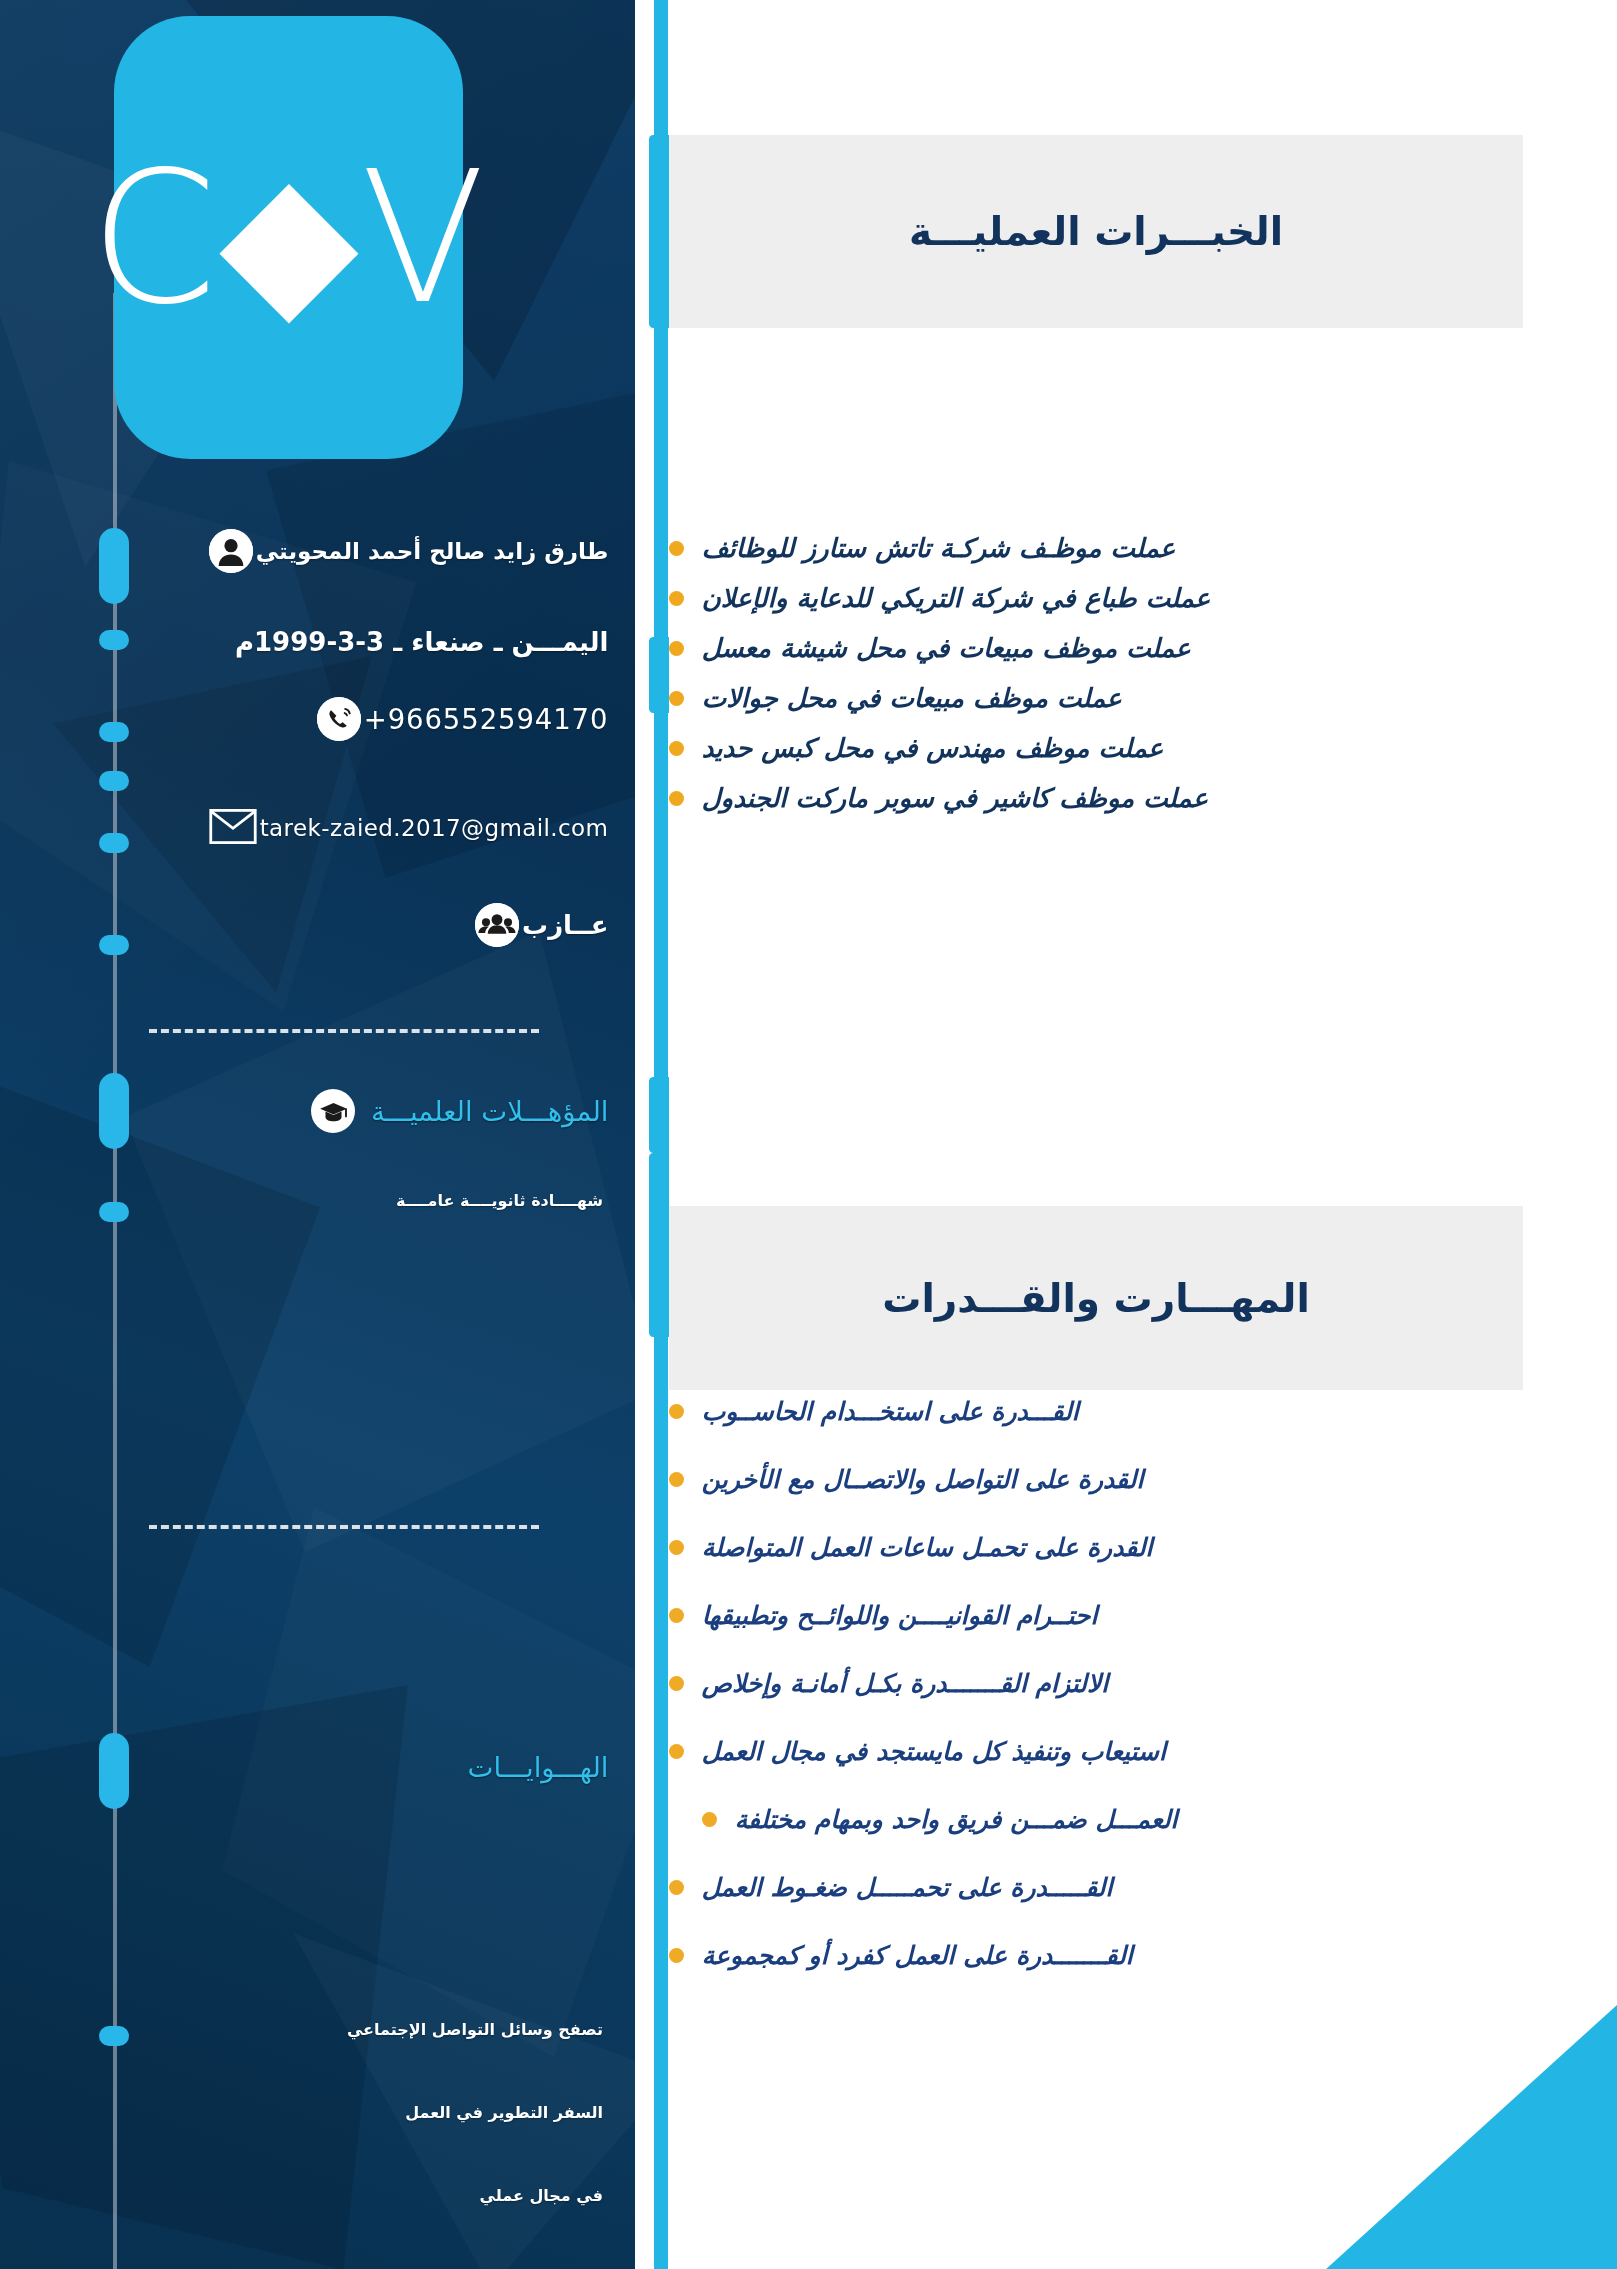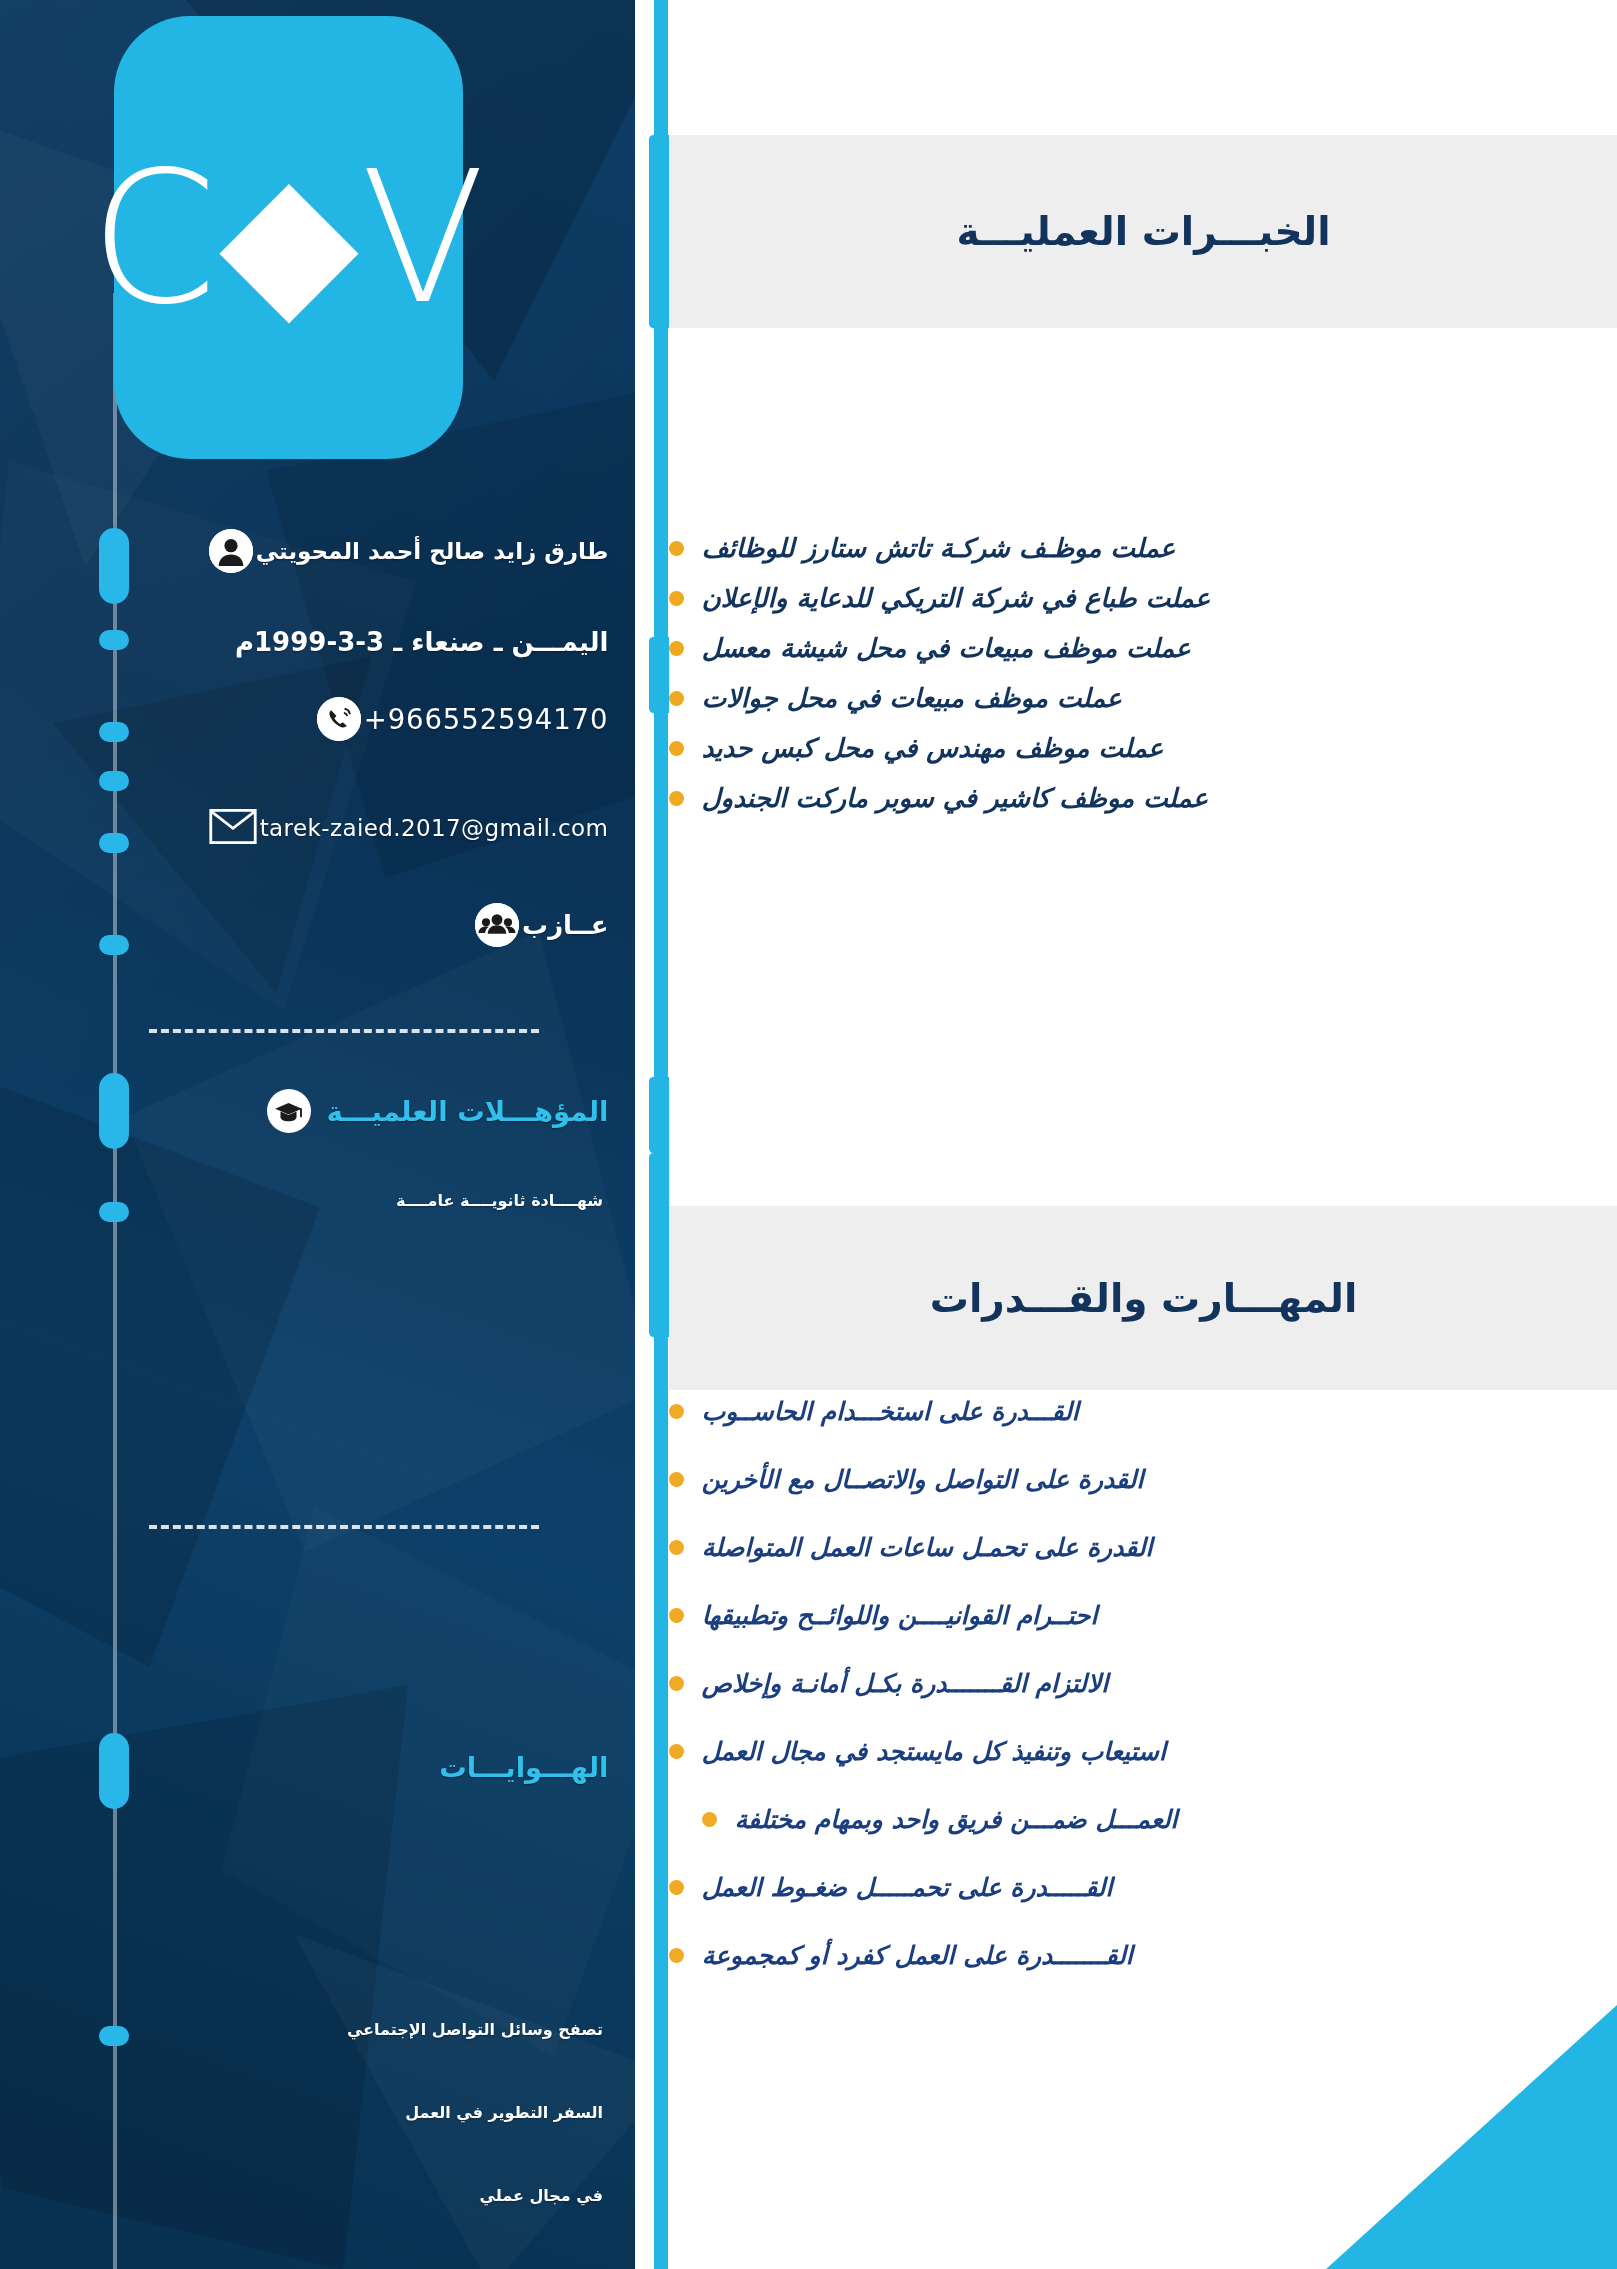--- a/index.html
+++ b/index.html
@@ -100,41 +100,41 @@
     position:absolute; left:149px; width:390px; height:0;
     border-top:4.4px dashed rgba(255,255,255,0.85);
   }
 
   
   .sb-head {
     position:absolute; right:26.6px; display:flex; flex-direction:row-reverse;
     align-items:center; gap:16px; direction:rtl;
   }
   .sb-head .ht {
-    color:#31c0ec; font-size:27.5px; font-weight:bold; white-space:nowrap;
+    color:#31c0ec; font-size:27.5px; font-weight:normal; white-space:nowrap;
     text-shadow:0 0.9px 1.8px rgba(0,0,0,0.45);
   }
   .sb-item {
     position:absolute; right:32px; color:#ffffff; font-size:16px; font-weight:bold;
     white-space:nowrap; text-shadow:0 0.9px 1.8px rgba(0,0,0,0.35);
   }
 
   
   .divider-white { position:absolute; left:635px; top:0; width:19.5px; height:2270px; background:#ffffff; }
   .tabstrip { position:absolute; left:654px; top:0; width:14px; height:2270px; background:#23b5e4; }
   .tab {
     position:absolute; left:649px; width:26.6px; background:#23b5e4;
     border-radius:4.4px;
   }
 
   
   .main { position:absolute; left:669px; top:0; width:949px; height:2270px; background:#ffffff; }
 
   .band {
-    position:absolute; left:0; width:949px; background:#eeeeee;
+    position:absolute; left:0; width:854px; background:#eeeeee;
     display:flex; align-items:center; justify-content:center;
   }
   .band h2 {
     color:#12335c; font-size:39px; font-weight:bold; white-space:nowrap;
     letter-spacing:0.4px;
   }
 
   .blist { position:absolute; right:0; width:949px;font-style:italic; }
   .brow {
     display:flex; flex-direction:row-reverse; align-items:center;

